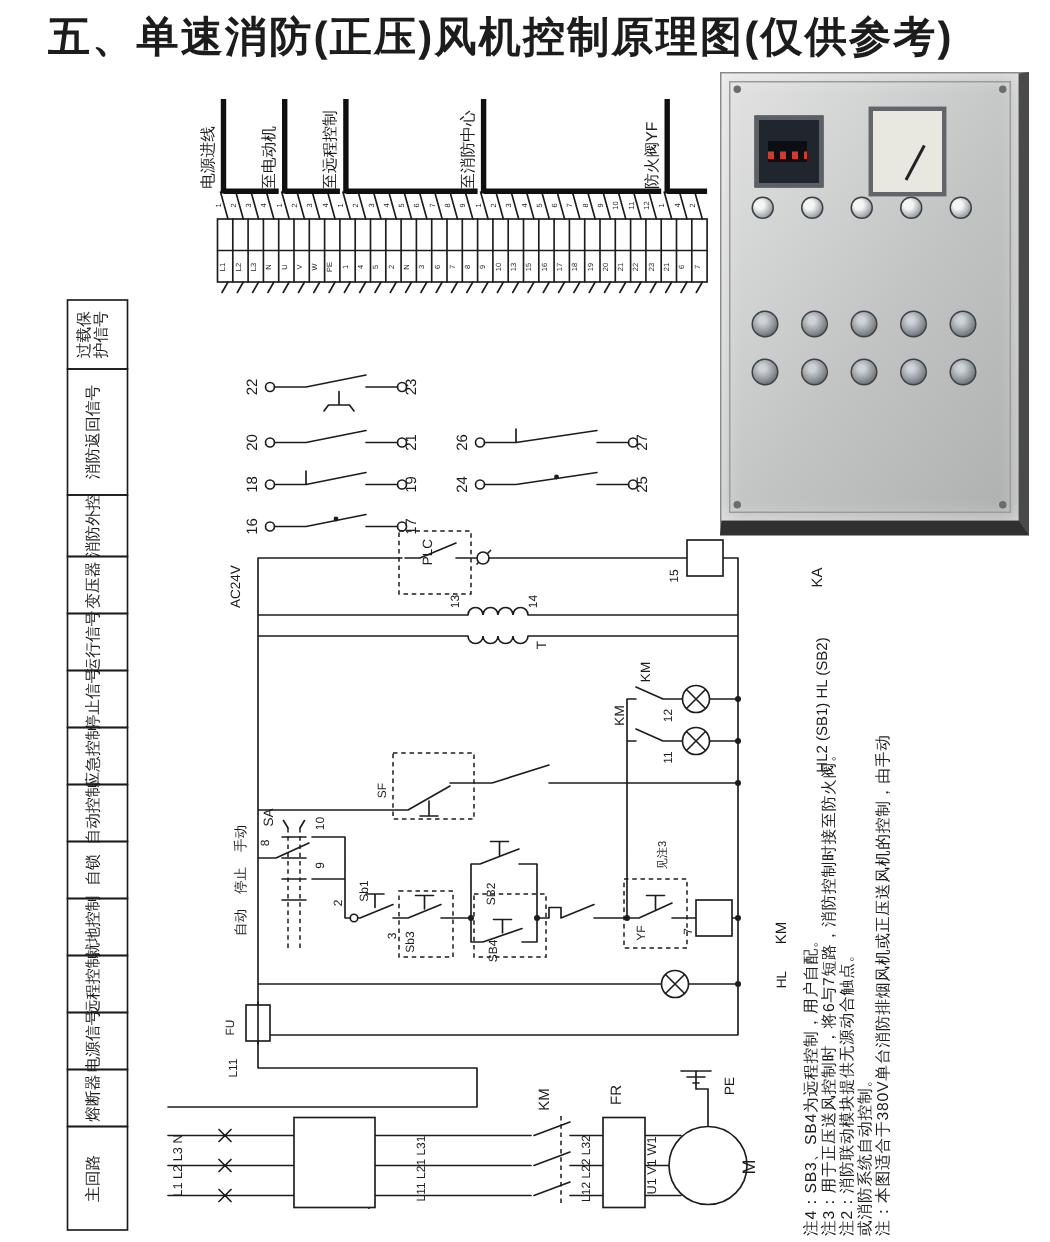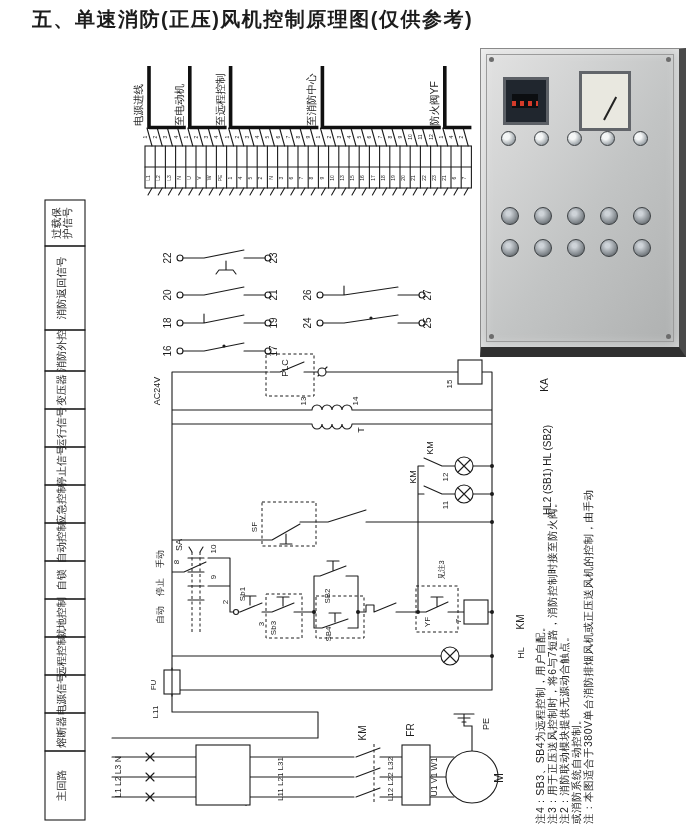--- a/index.html
+++ b/index.html
@@ -1,18 +1,18 @@
 <!DOCTYPE html>
 <html><head>
 <meta charset="utf-8">
 <style>
   html,body{margin:0;padding:0}
   body{width:700px;height:828px;position:relative;background:#fff;overflow:hidden;
        font-family:"Liberation Sans",sans-serif;color:#1c1c1c}
-  #title{position:absolute;left:32px;top:6px;font-size:20px;font-weight:bold;letter-spacing:1.5px;white-space:nowrap}
+  #title{position:absolute;left:32px;top:6px;font-size:28px;font-weight:bold;letter-spacing:1.5px;white-space:nowrap}
   svg text{font-family:"Liberation Sans",sans-serif;fill:#1c1c1c}
   .ln{stroke:#1c1c1c;stroke-width:1.1;fill:none;stroke-linecap:round}
   .thick{stroke:#101010;stroke-width:3.6;fill:none}
   .dsh{stroke:#1c1c1c;stroke-width:1;fill:none;stroke-dasharray:3,2.5}
   .wfill{fill:#fff;stroke:#1c1c1c;stroke-width:1.1}
   .dot{fill:#1c1c1c;stroke:none}
   
   #panel{position:absolute;left:480px;top:48px;width:198px;height:298px;
          background:linear-gradient(125deg,#e3e3e3,#c2c4c4 55%,#aeb0b0);
          border:1px solid #8a8a8a;border-right:7px solid #4a4a4a;border-bottom:10px solid #303030;

